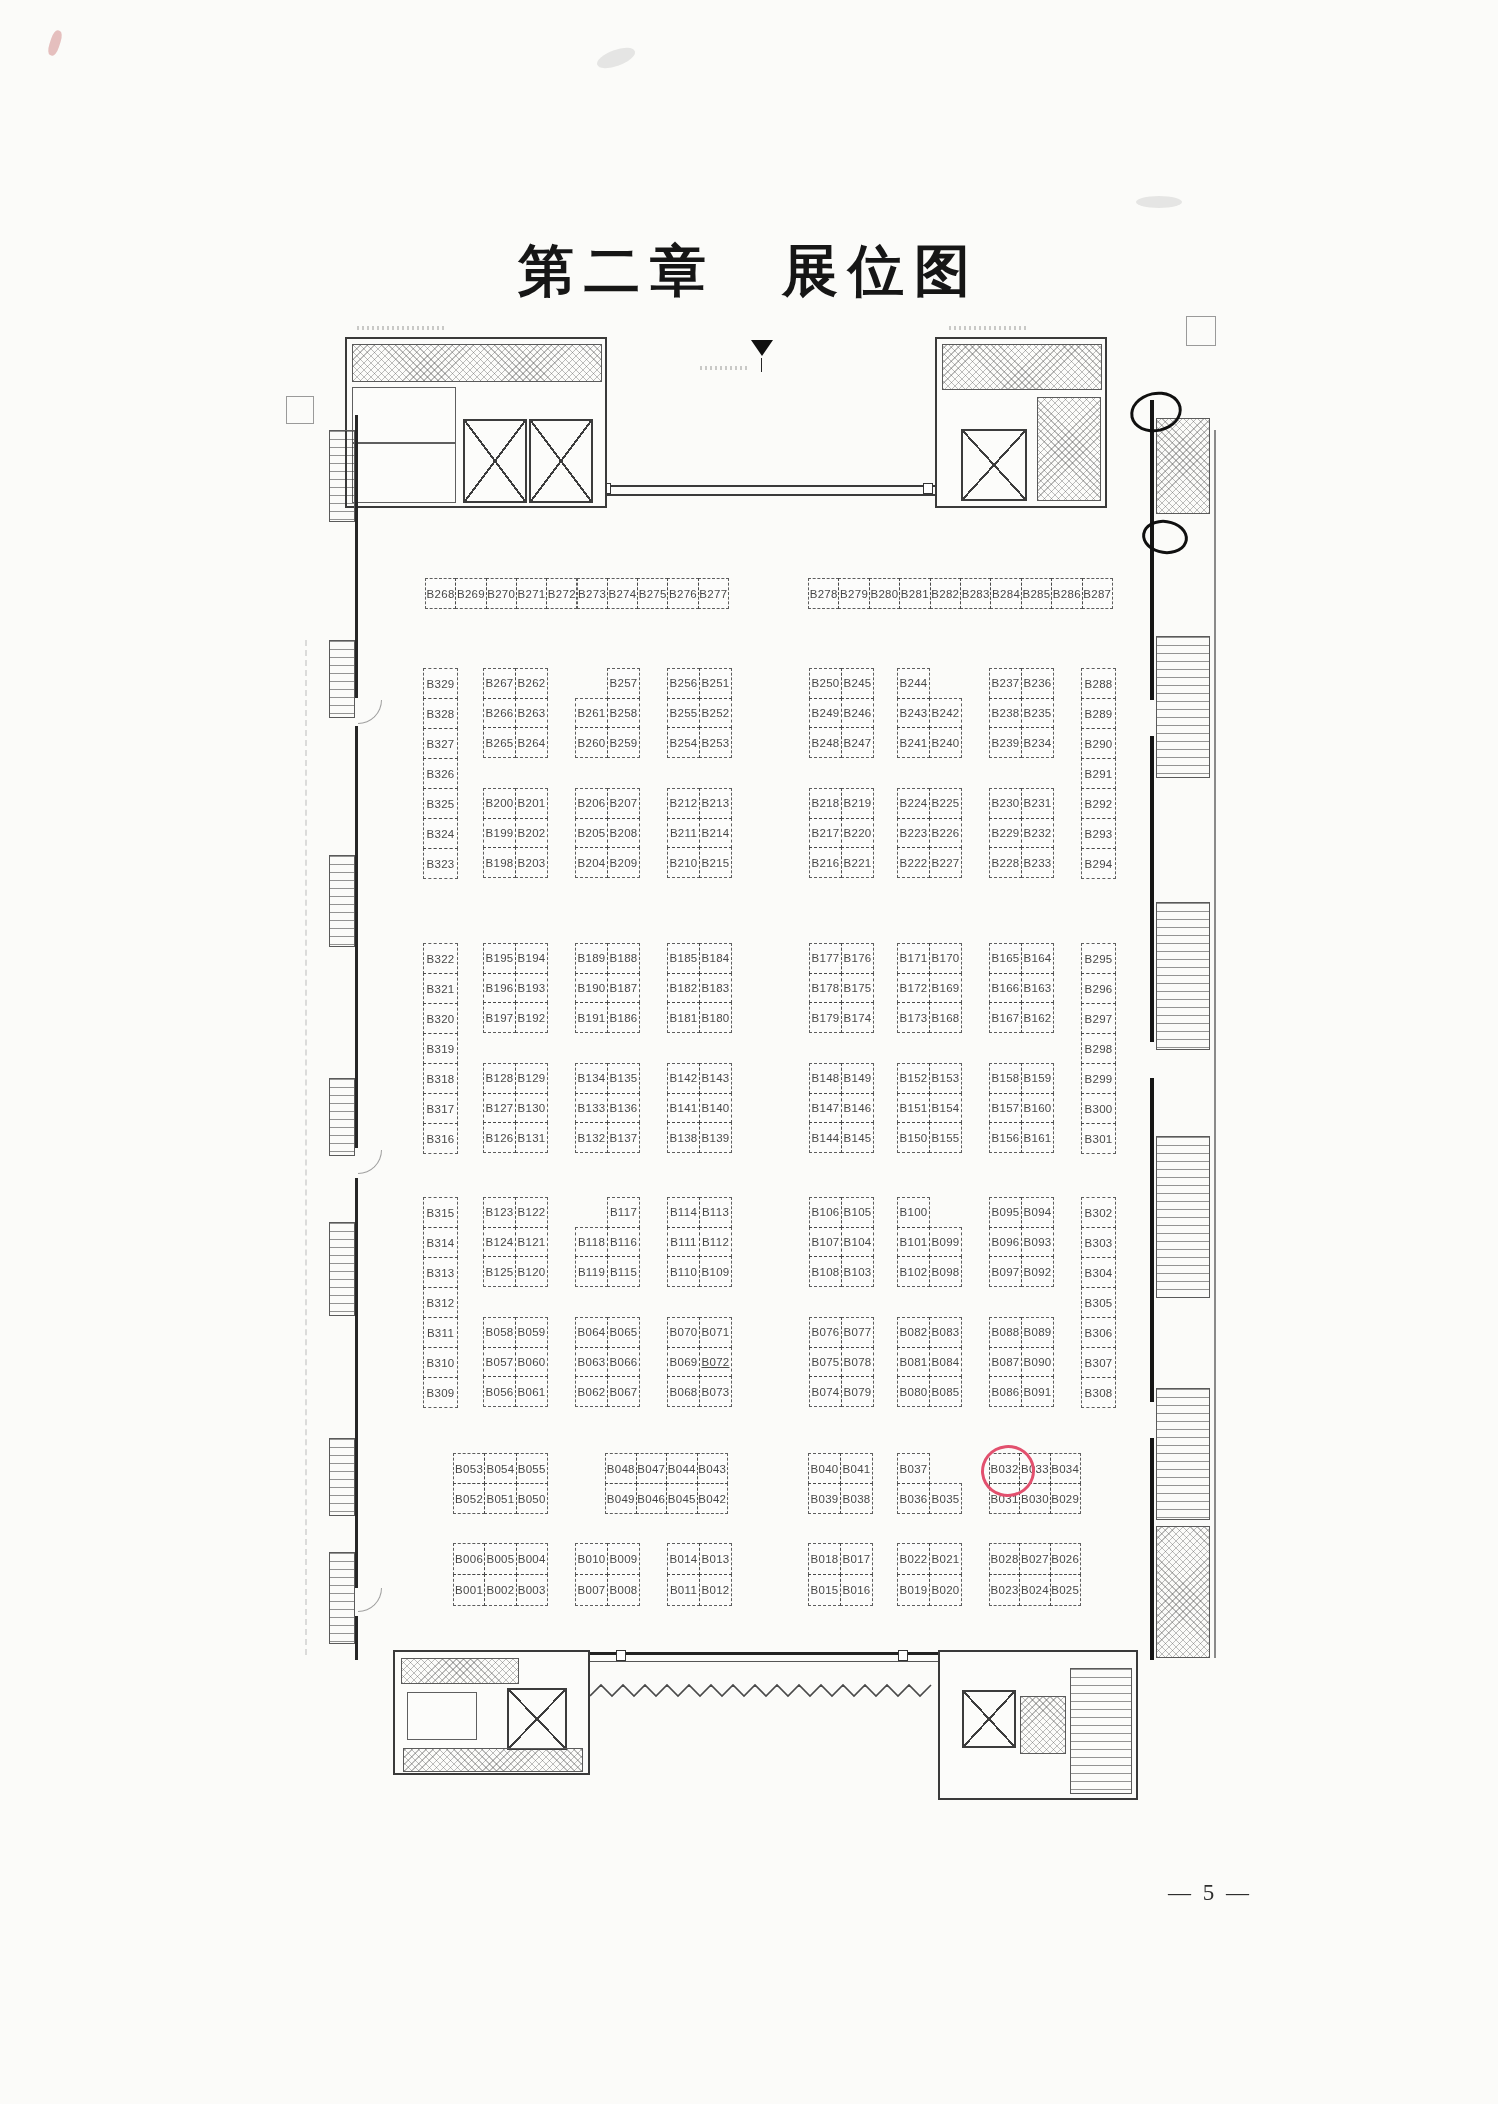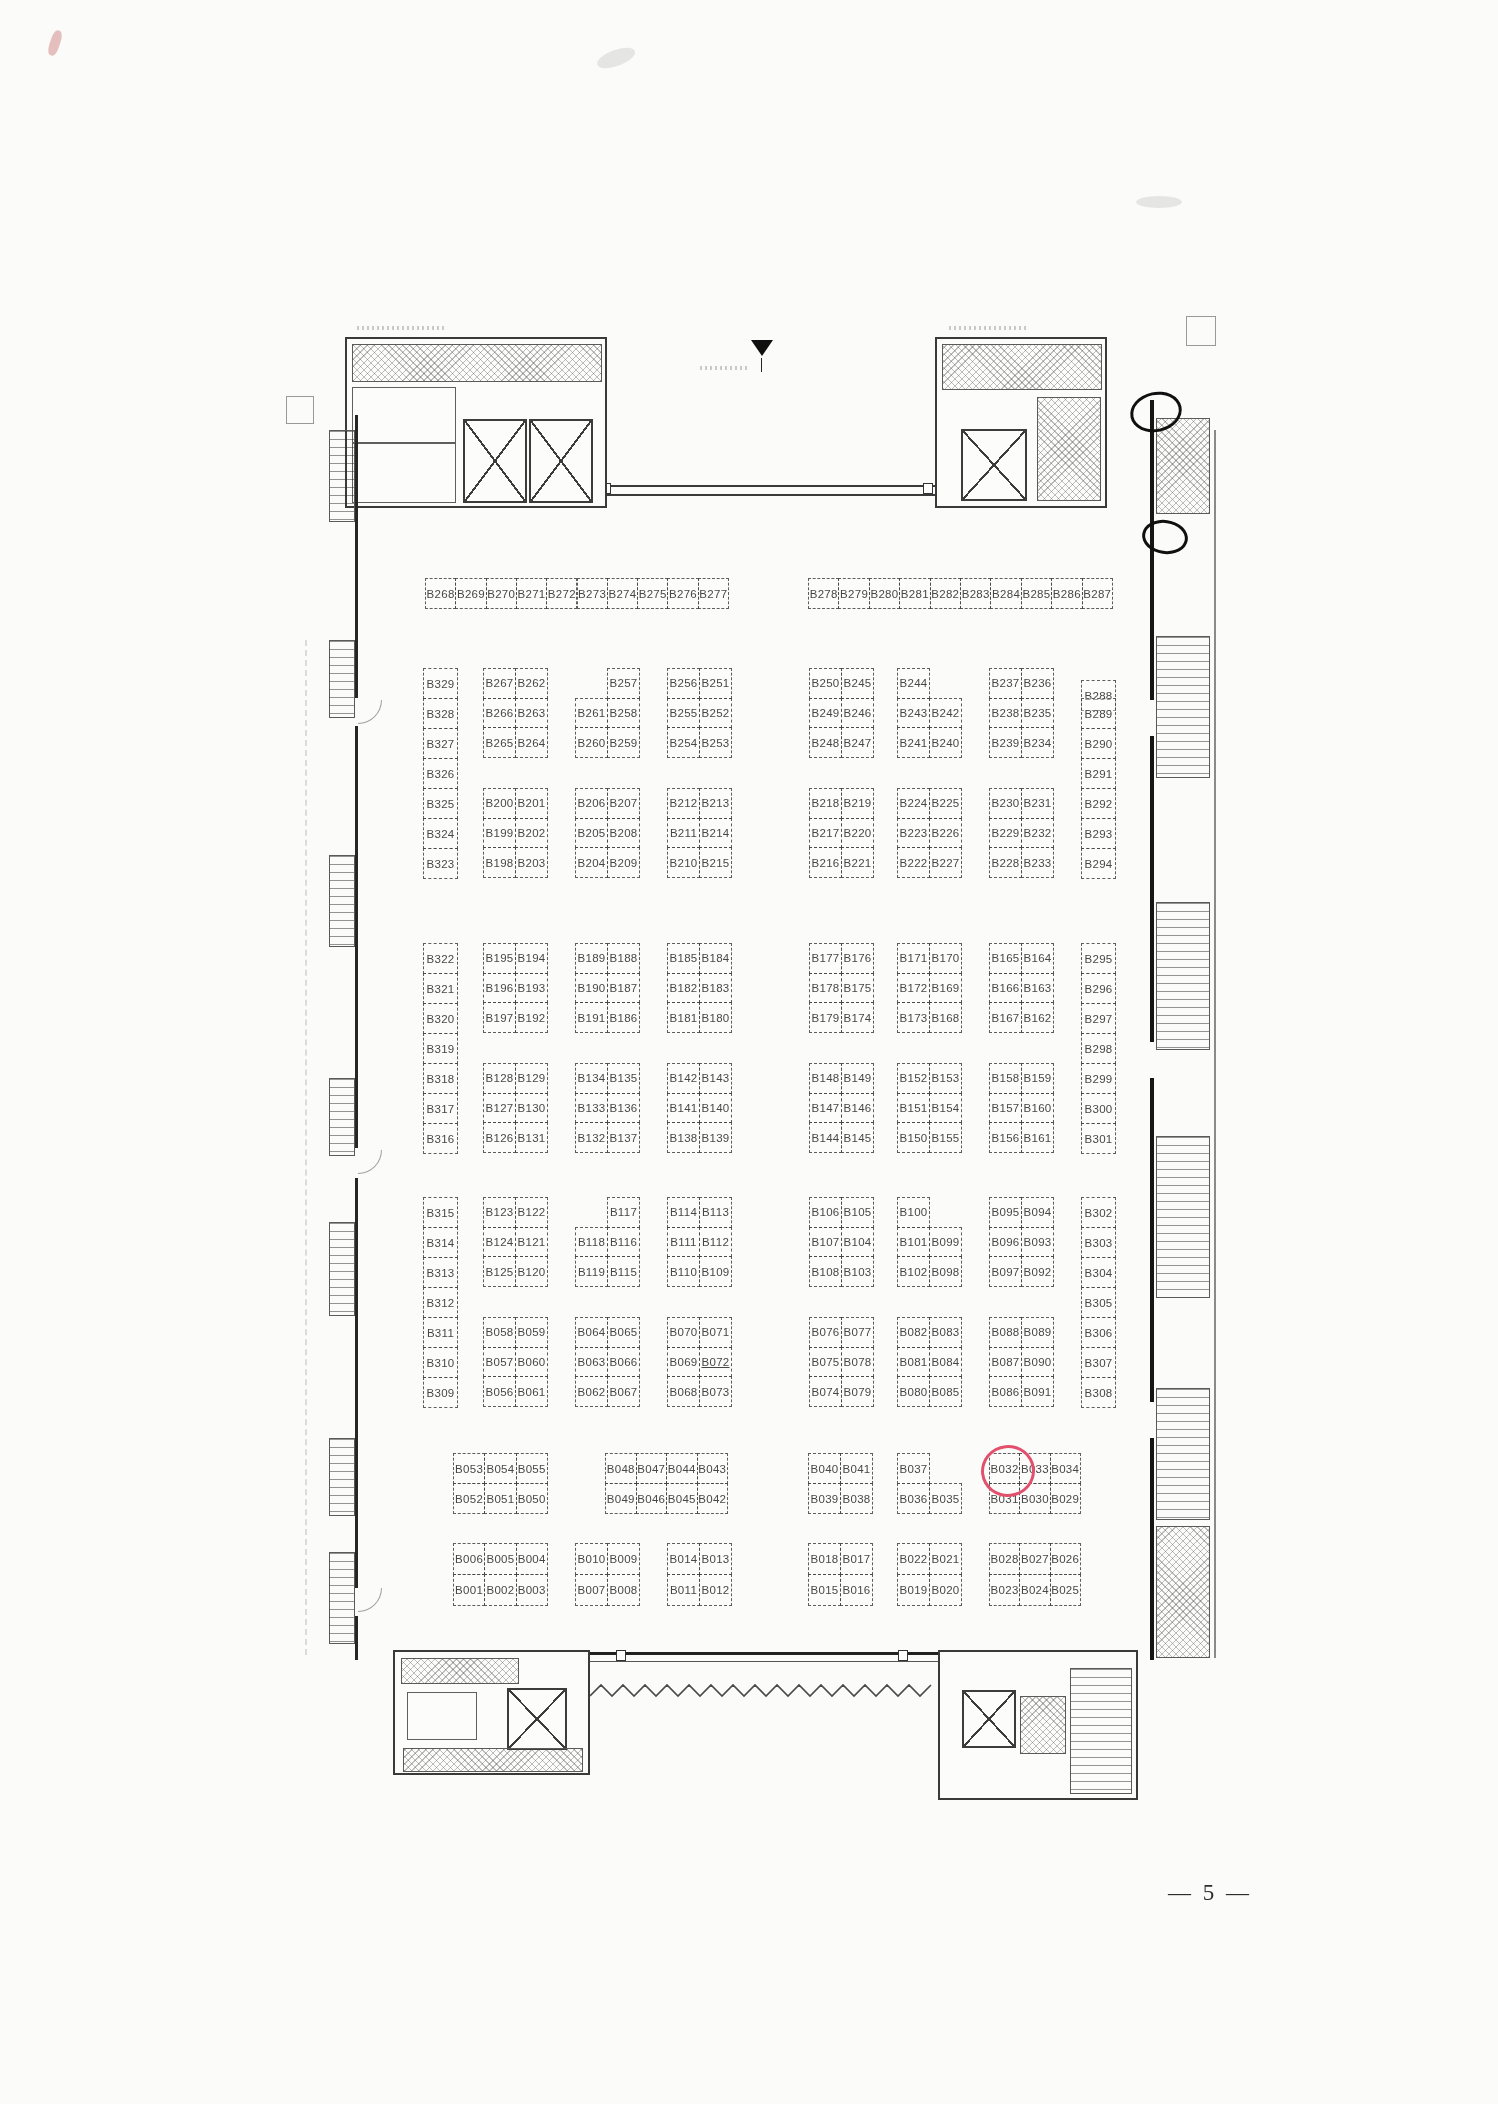--- a/index.html
+++ b/index.html
@@ -38,20 +38,21 @@
         font-family:"DejaVu Sans","Liberation Sans",sans-serif;}
   .pageno{position:absolute;font-size:23px;color:#2e2e2e;letter-spacing:3px;
           font-family:"Liberation Serif",serif;}
   .fog{position:absolute;background:rgba(120,120,120,.16);border-radius:50%;}
 </style>
 </head>
 <body>
 
 <div class="page">
 
+  <div class="title">第二章　展位图</div>
 
   <div class="plan">
 
     <div class="abs" style="left:432px;top:485px;width:505px;height:11px;border-top:2px solid #3a3a3a;border-bottom:2px solid #3a3a3a;"></div>
     <div class="dsq" style="left:601px;top:483px;"></div>
     <div class="dsq" style="left:923px;top:483px;"></div>
 
     <div class="tri" style="left:751px;top:340px;"></div>
     <div class="wall" style="left:761px;top:358px;width:1px;height:14px;"></div>
     <div class="smudge" style="left:700px;top:366px;width:48px;"></div>
@@ -156,21 +157,21 @@
         <div class="bgrp" style="left: 423px; top: 668px;">
           <div class="booth" style="left: 0px; top: 0px; width: 35px; height: 31px;">B329</div>
           <div class="booth" style="left: 0px; top: 30px; width: 35px; height: 31px;">B328</div>
           <div class="booth" style="left: 0px; top: 60px; width: 35px; height: 31px;">B327</div>
           <div class="booth" style="left: 0px; top: 90px; width: 35px; height: 31px;">B326</div>
           <div class="booth" style="left: 0px; top: 120px; width: 35px; height: 31px;">B325</div>
           <div class="booth" style="left: 0px; top: 150px; width: 35px; height: 31px;">B324</div>
           <div class="booth" style="left: 0px; top: 180px; width: 35px; height: 31px;">B323</div>
         </div>
         <div class="bgrp" style="left: 1081px; top: 668px;">
-          <div class="booth" style="left: 0px; top: 12px; width: 35px; height: 31px;">B288</div>
+          <div class="booth" style="left: 0px; top: 0px; width: 35px; height: 31px;">B288</div>
           <div class="booth" style="left: 0px; top: 30px; width: 35px; height: 31px;">B289</div>
           <div class="booth" style="left: 0px; top: 60px; width: 35px; height: 31px;">B290</div>
           <div class="booth" style="left: 0px; top: 90px; width: 35px; height: 31px;">B291</div>
           <div class="booth" style="left: 0px; top: 120px; width: 35px; height: 31px;">B292</div>
           <div class="booth" style="left: 0px; top: 150px; width: 35px; height: 31px;">B293</div>
           <div class="booth" style="left: 0px; top: 180px; width: 35px; height: 31px;">B294</div>
         </div>
         <div class="bgrp" style="left: 423px; top: 943px;">
           <div class="booth" style="left: 0px; top: 0px; width: 35px; height: 31px;">B322</div>
           <div class="booth" style="left: 0px; top: 30px; width: 35px; height: 31px;">B321</div>

